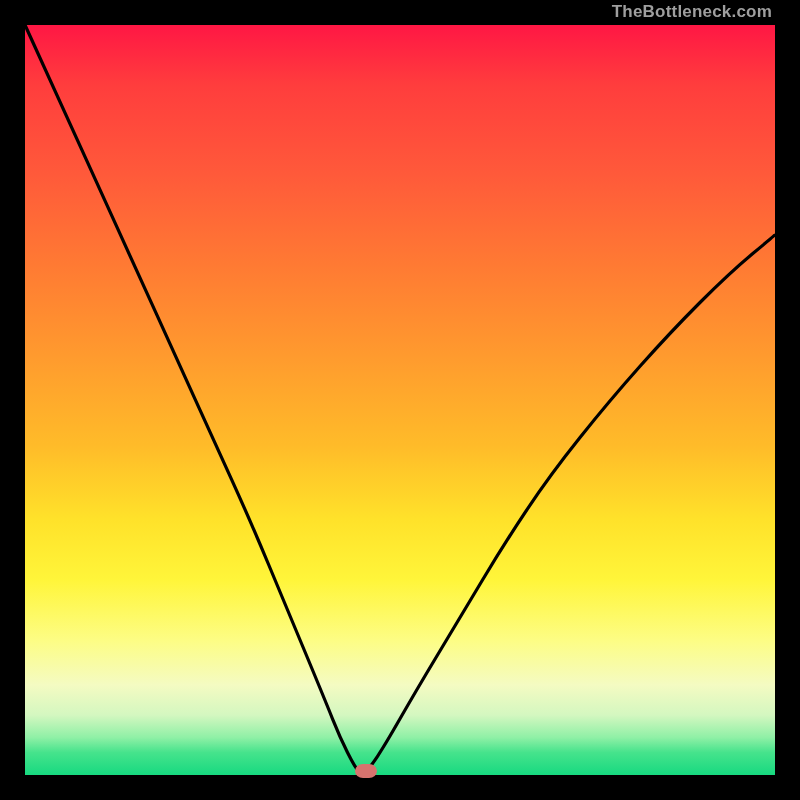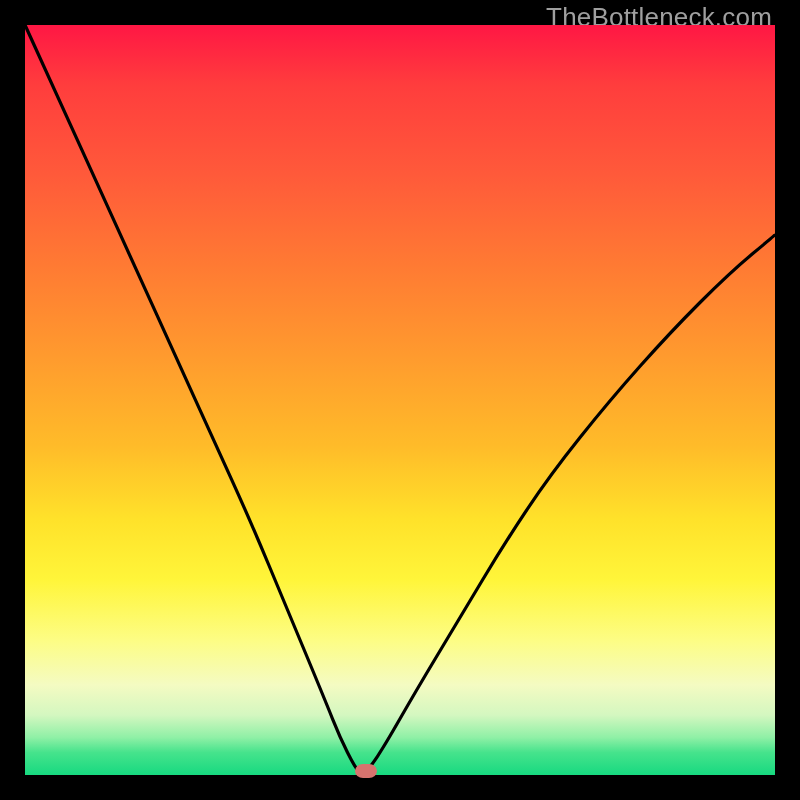--- a/index.html
+++ b/index.html
@@ -41,23 +41,23 @@
       #8ff0a6 95%,
       #46e38c 97%,
       #17d980 100%
     );
   }
   .watermark {
     position: absolute;
     top: 2px;
     right: 28px;
     color: #9f9f9f;
-    font-size: 26px;
+    font-size: 17px;
     letter-spacing: 0.2px;
-    font-weight: 400;
+    font-weight: 700;
     user-select: none;
   }
   svg.curve {
     position: absolute;
     left: 0;
     top: 0;
     width: 750px;
     height: 750px;
     overflow: visible;
   }

